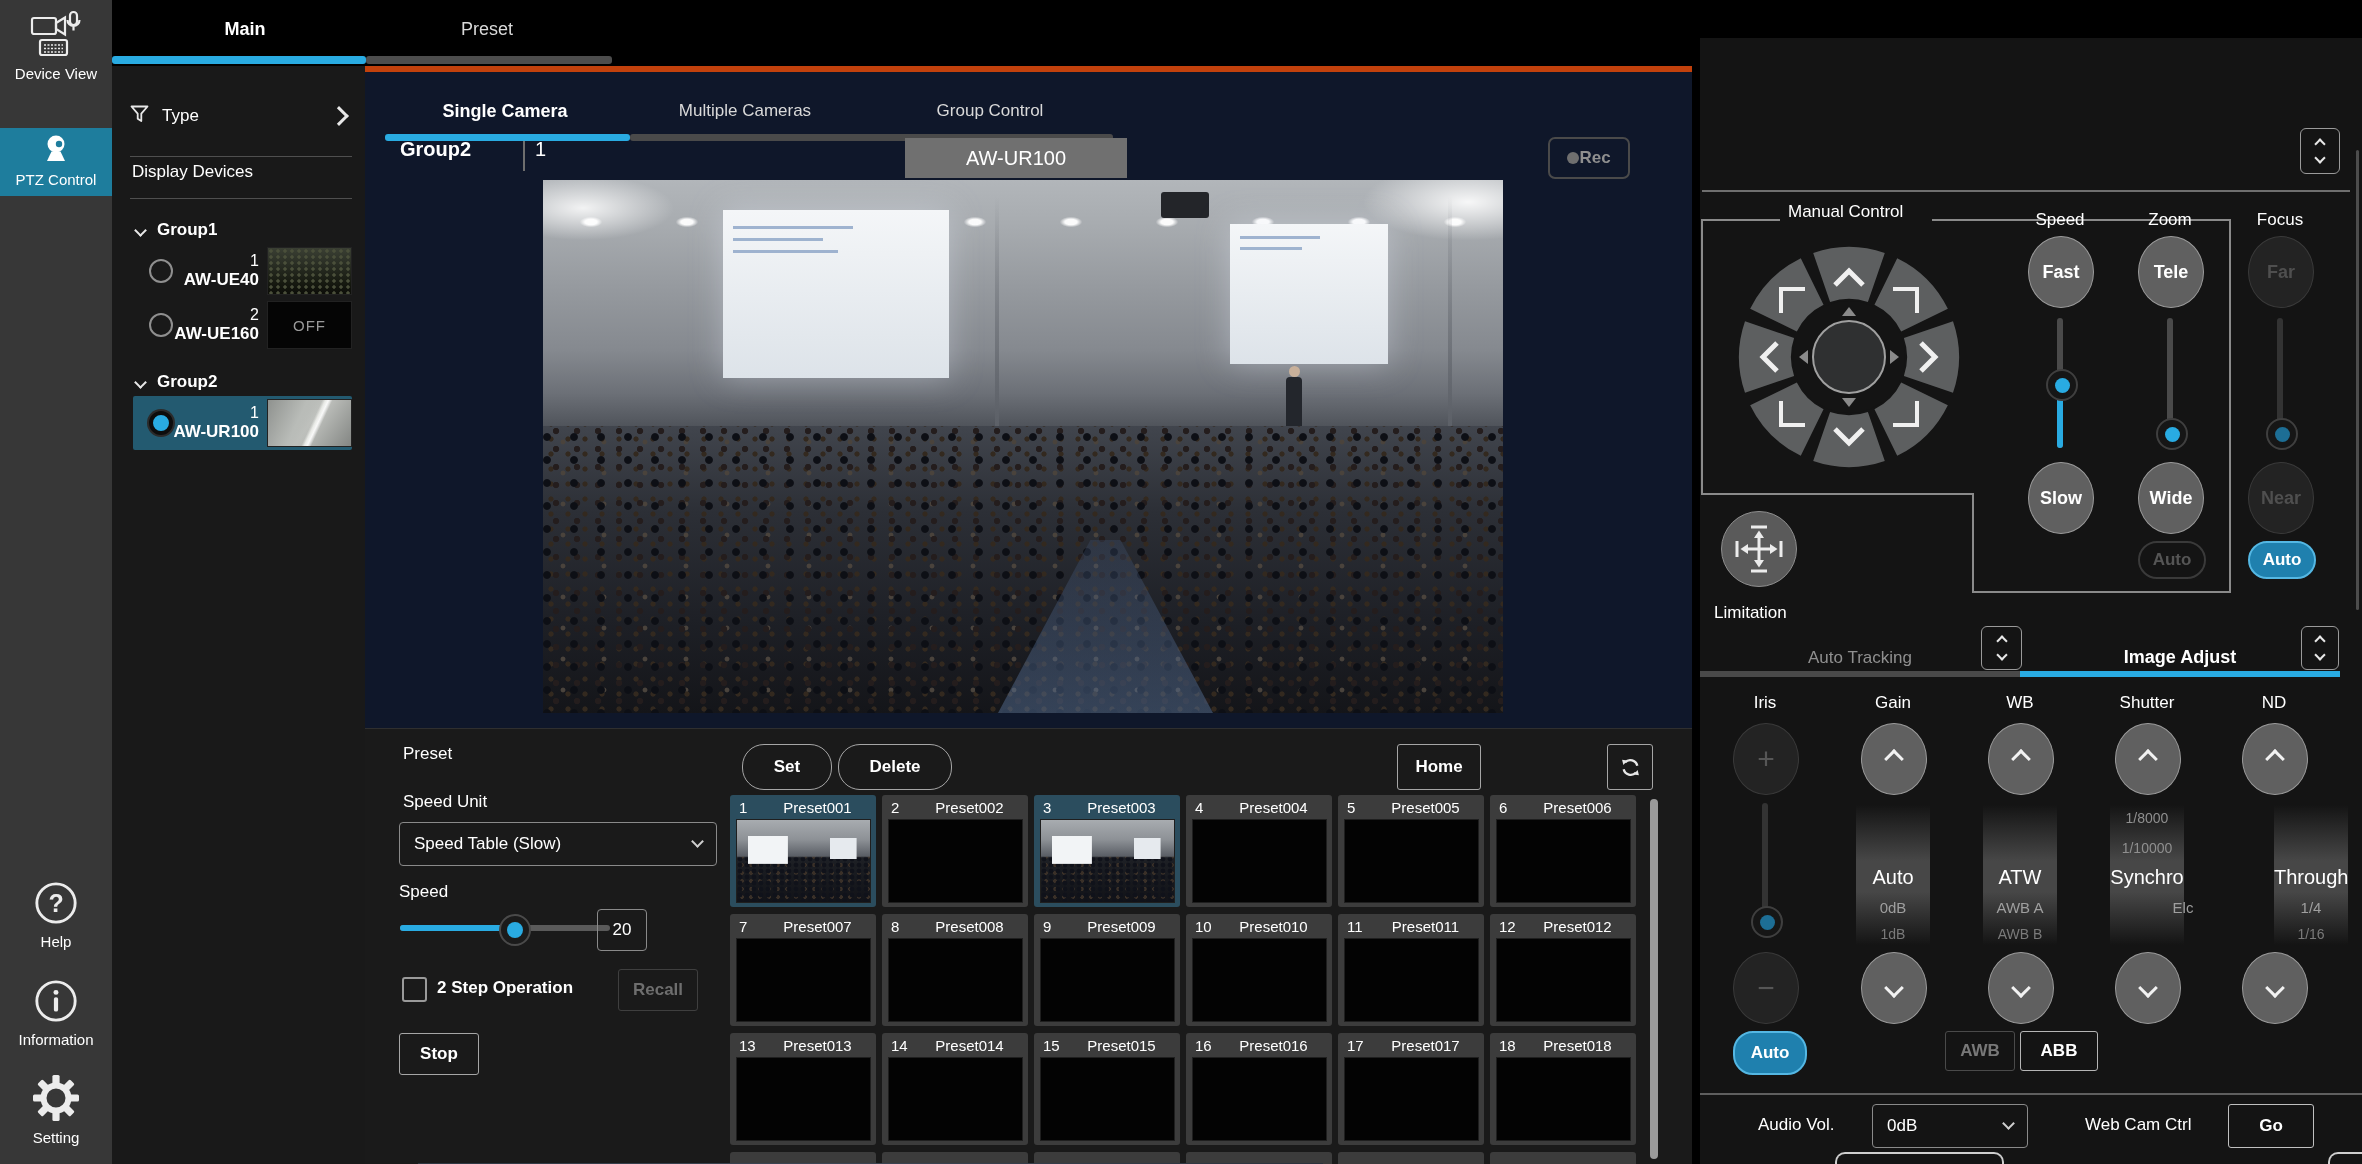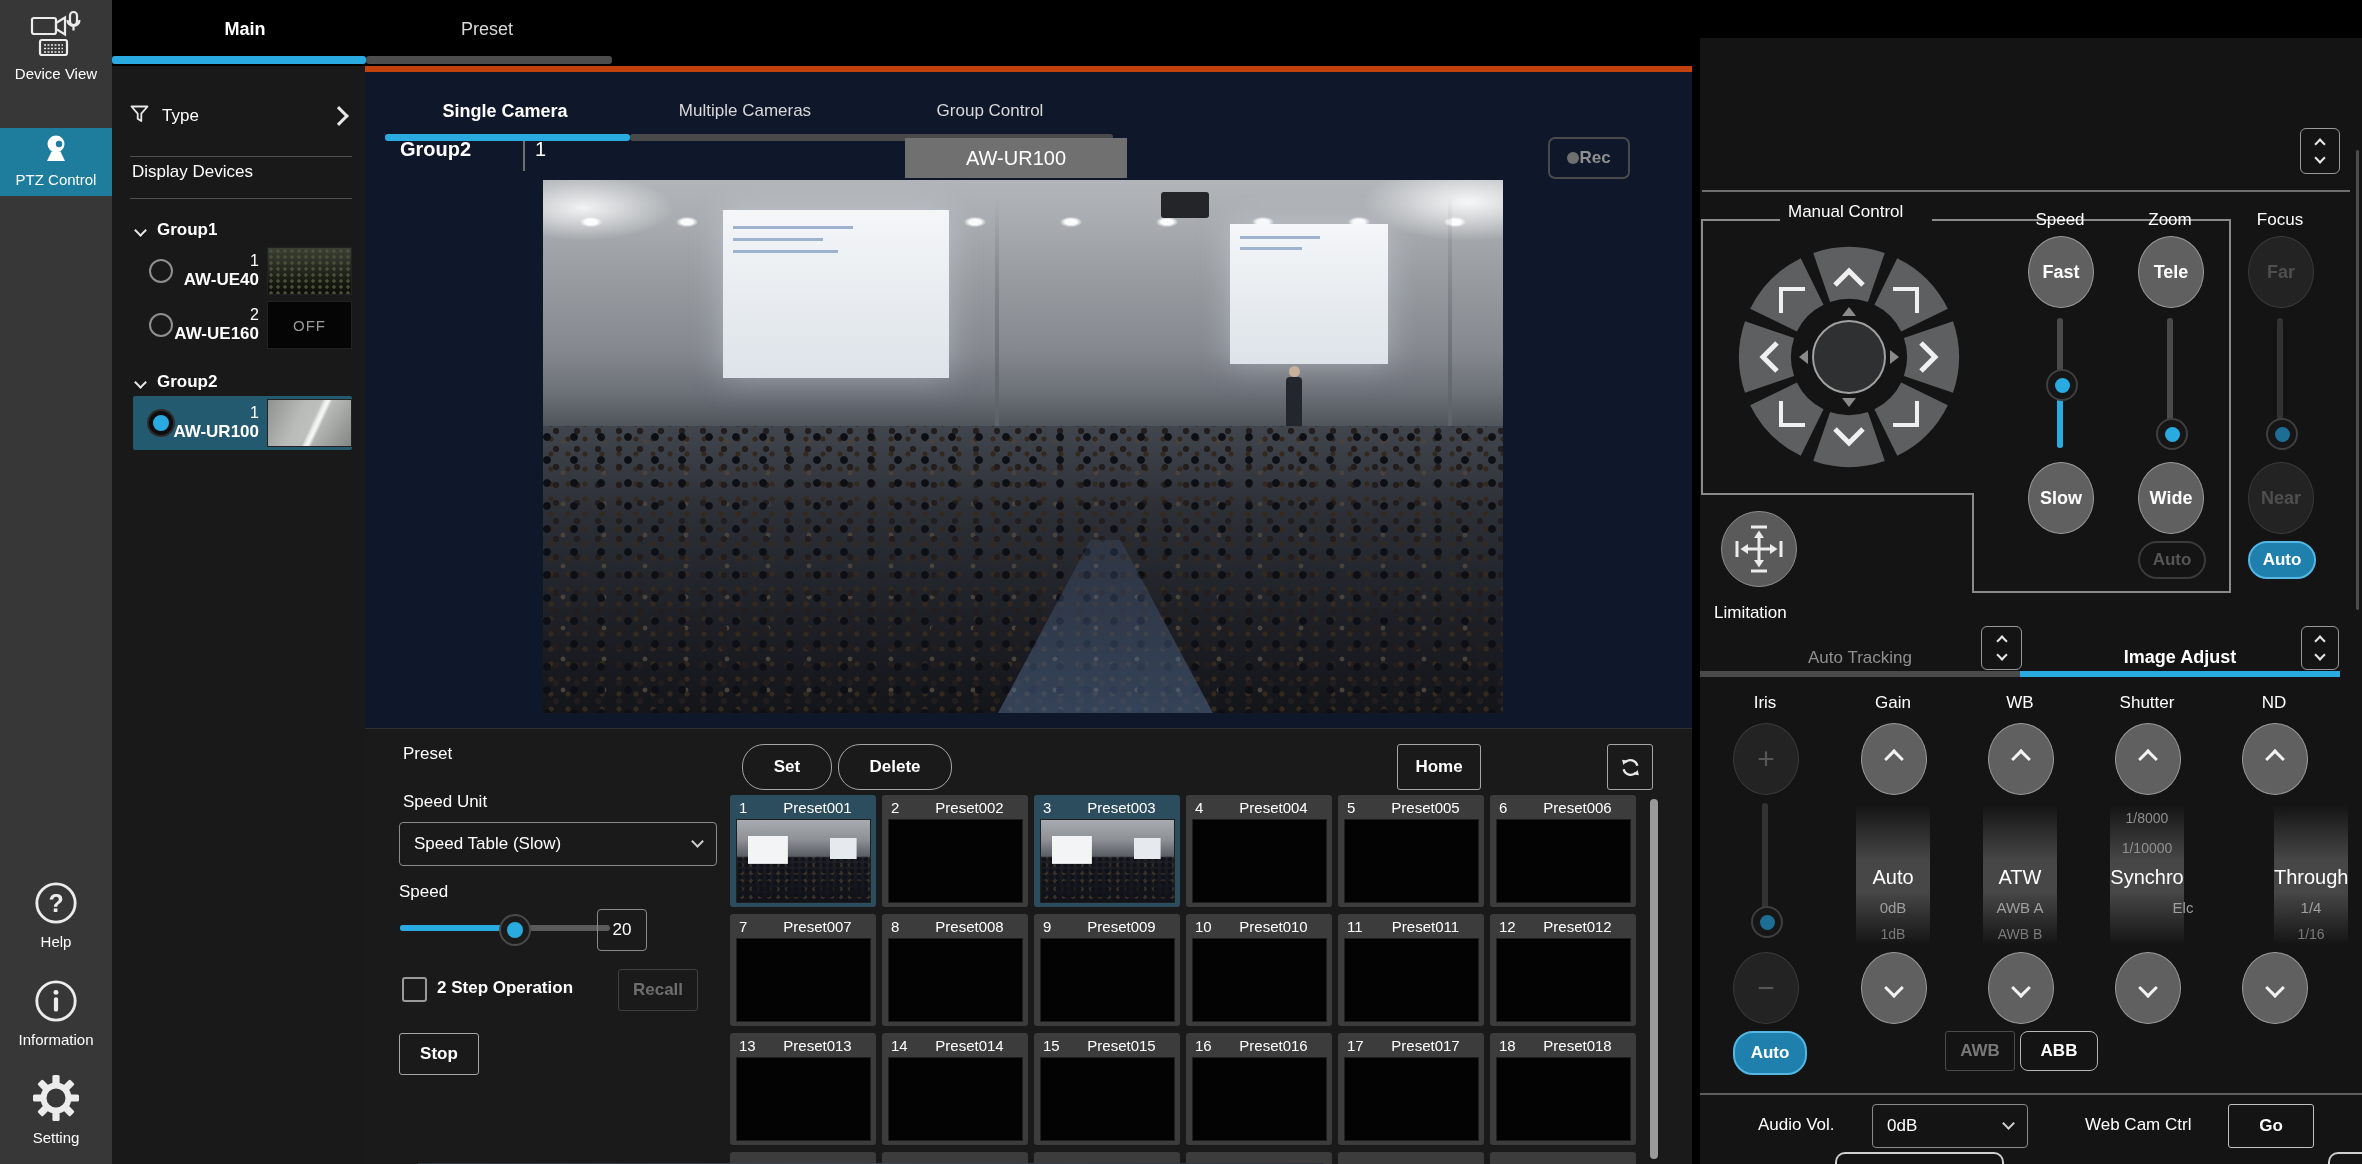--- a/index.html
+++ b/index.html
@@ -627,21 +627,21 @@
           <div class="sv" style="top: 94px; font-size: 15px; color: rgb(159, 159, 159);">1/4</div>
           <div class="sv" style="top: 121px; font-size: 14px; color: rgb(122, 122, 122);">1/16</div>
         </div>
         <div class="oval" style="left: 542px; top: 914px; height: 70px;">
           <span class="chev down"></span>
         </div>
       </div>
 
     <div class="pill on" style="left:33px;top:993px;width:70px;height:40px">Auto</div>
     <div class="btn bold" style="left:245px;top:993px;width:68px;height:38px;border-color:#4a4a4a;color:#787878;border-radius:3px">AWB</div>
-    <div class="btn bold" style="left:320px;top:993px;width:76px;height:38px;border-color:#b5b5b5;border-radius:8px">ABB</div>
+    <div class="btn bold" style="left:320px;top:993px;width:76px;height:38px;border-color:#b5b5b5;border-radius:3px">ABB</div>
 
     <div class="abs" style="left:0;top:1055px;width:662px;height:2px;background:#5f5f5f"></div>
 
     <div class="abs nowrap" style="left:58px;top:1077px;font-size:17px">Audio Vol.</div>
     <div class="sel-box" style="left:172px;top:1066px;width:140px;height:42px;padding-left:14px">
       <span>0dB</span>
       <span class="chev sm" style="transform:rotate(45deg);border-color:#cfcfcf"></span>
     </div>
     <div class="abs nowrap" style="left:385px;top:1077px;font-size:17px">Web Cam Ctrl</div>
     <div class="btn bold" style="left:528px;top:1066px;width:84px;height:42px;border-color:#c0c0c0">Go</div>

